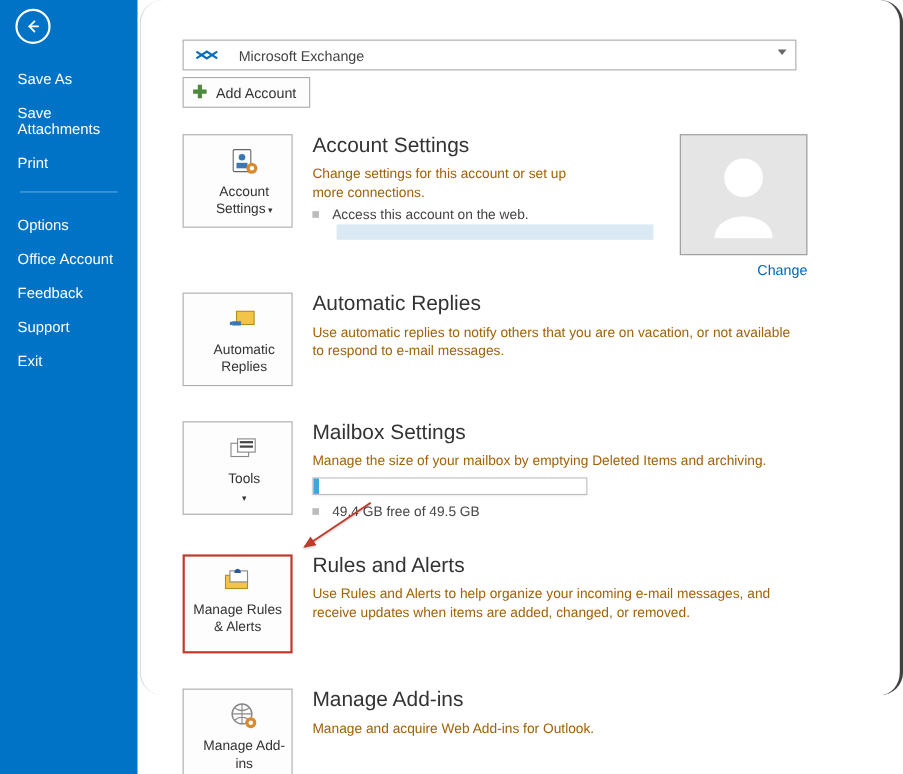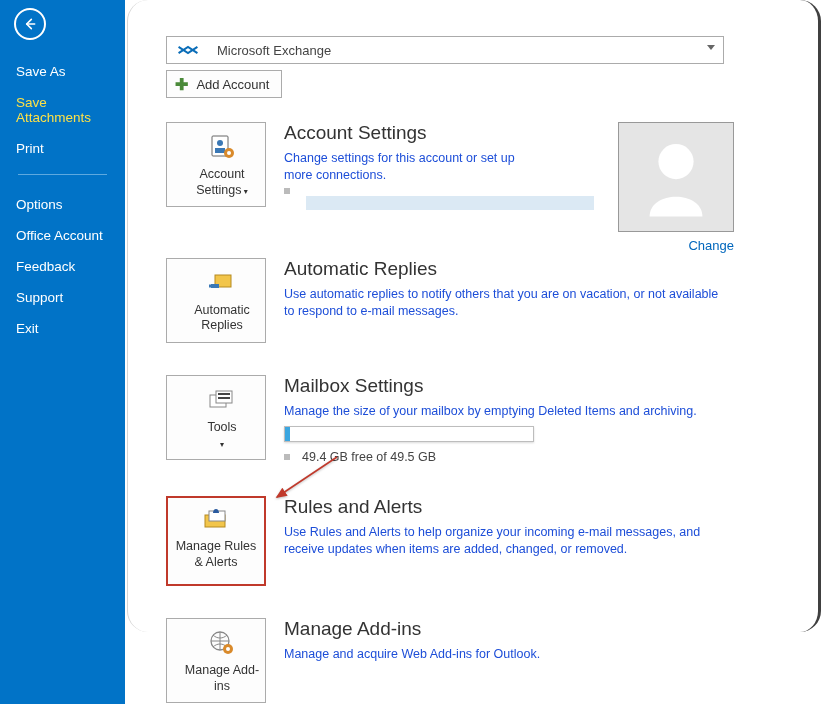--- a/index.html
+++ b/index.html
@@ -32,21 +32,21 @@
     justify-content: center;
     cursor: pointer;
   }
   .back-circle svg { width: 16px; height: 16px; }
   .nav-item {
     padding: 8px 16px;
     font-size: 13.5px;
     color: #fff;
     cursor: pointer;
   }
-  .nav-item.disabled { color: #fde047; }
+  .nav-item.disabled { color: #ffffff; }
   .nav-sep {
     border-top: 1px solid #5ea9df;
     margin: 10px 18px 14px 18px;
   }
   .main {
     position: absolute;
     left: 127px; top: 0;
     width: 694px;
     height: 632px;
     background: #fff;
@@ -109,21 +109,21 @@
   }
   .tile.highlight {
     border: 2px solid #C0392B;
     padding: 7px 4px 14px 4px;
     position: relative;
   }
   .tile-icon { height: 28px; display: flex; align-items: center; justify-content: center; margin-bottom: 6px; }
   .tile-label { line-height: 1.25; }
   .section-body { flex: 1; padding-top: 0; }
   .section-title { font-size: 19px; color: #333; font-weight: 400; margin-bottom: 6px; }
-  .section-desc { font-size: 12.5px; color: #1d4ed8; line-height: 1.35; margin-bottom: 4px; }
+  .section-desc { font-size: 12.5px; color: #a16207; line-height: 1.35; margin-bottom: 4px; }
   .bullet-row { display:flex; align-items:center; font-size:12.5px; color:#444; }
   .bullet-row .sq { width:6px; height:6px; background:#bbb; margin-right:12px; }
   .redacted { width: 288px; height: 14px; background: #dbe9f4; margin-left: 22px; margin-top:2px; }
 
   .avatar-col {
     position: absolute;
     left: 452px; top: 0;
     width: 116px;
     text-align: right;
   }
@@ -207,20 +207,21 @@
           <circle cx="20" cy="19" r="2" fill="#fff"></circle>
         </svg>
       </div>
       <div class="tile-label"><span>Account Settings</span><span style="font-size:8px;"> ▾</span></div>
     </div>
     <div class="section-body">
       <div class="section-title">Account Settings</div>
       <div class="section-desc" style="max-width:260px;">Change settings for this account or set up more connections.</div>
       <div class="bullet-row">
         <span class="sq"></span>
+        <span>Access this account on the web.</span>
       </div>
       <div class="redacted"></div>
     </div>
     <div class="avatar-col">
       <div class="avatar-box">
         <svg viewBox="0 0 60 72">
           <circle cx="30" cy="22" r="16" fill="#fff"></circle>
           <path d="M6 72 C6 48 54 48 54 72 Z" fill="#fff"></path>
         </svg>
       </div>

